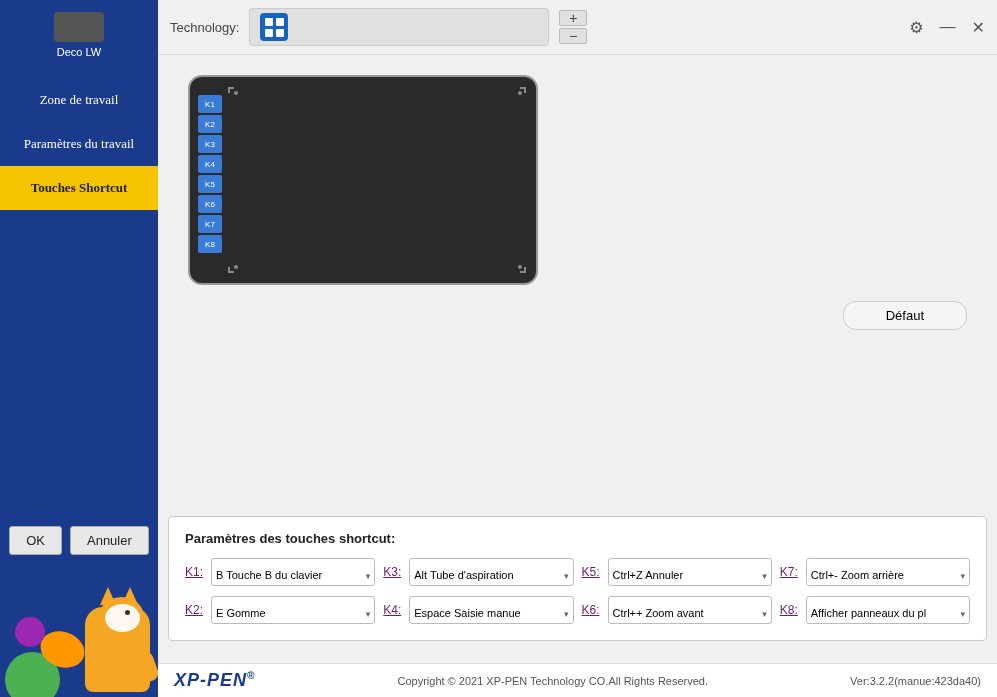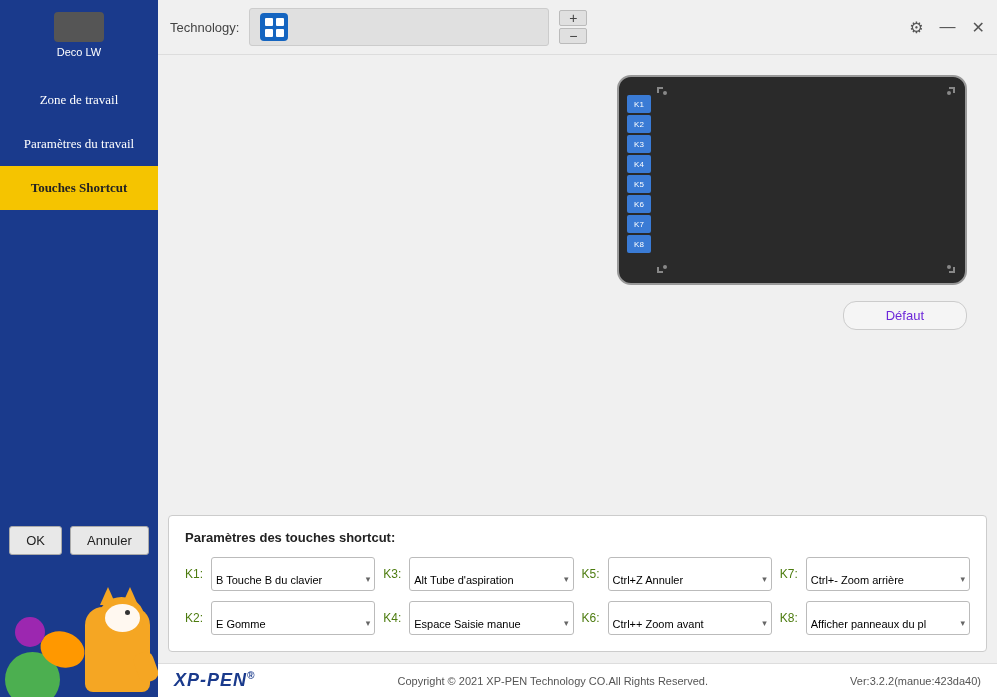--- a/index.html
+++ b/index.html
@@ -193,21 +193,21 @@
       cursor: pointer;
       font-size: 16px;
       color: #555;
     }
 
     
     .content-area {
       flex: 1;
       display: flex;
       flex-direction: column;
-      align-items: flex-end;
+      align-items: flex-start;
       padding: 20px 30px 10px;
     }
     .tablet-preview {
       width: 350px;
       height: 210px;
       background: #2a2a2a;
       border-radius: 14px;
       border: 2px solid #999;
       position: relative;
       display: flex;
@@ -253,26 +253,26 @@
       justify-content: flex-end;
       margin-top: 16px;
     }
     .default-btn {
       padding: 6px 42px;
       border: 1px solid #ccc;
       border-radius: 13px;
       background: #f5f5f5;
       cursor: pointer;
       font-size: 13px;
-      color: #6d28d9;
+      color: #000000;
     }
 
     
     .params-panel {
-      margin: 0 10px 11px;
+      margin: 0 10px 22px;
       border: 1px solid #ccc;
       background: white;
       border-radius: 4px;
       padding: 14px 16px 16px;
     }
     .params-title {
       font-weight: bold;
       margin-bottom: 12px;
       font-size: 13px;
       color: #222;
@@ -282,34 +282,35 @@
       grid-template-columns: 1fr 1fr 1fr 1fr;
       gap: 10px 8px;
     }
     .param-row {
       display: flex;
       align-items: center;
       gap: 4px;
     }
     .param-label {
       font-size: 12px;
-      color: #4d7c0f;
+      color: #701a75;
       min-width: 22px;
       font-weight: 500;
+      text-decoration: underline;
     }
     .param-select {
       flex: 1;
       border: 1px solid #bbb;
       border-radius: 3px;
       background: white;
       font-size: 11px;
-      padding: 16px 4px;
+      padding: 4px 4px;
       cursor: pointer;
       display: flex;
-      align-items: flex-start;
+      align-items: flex-end;
       justify-content: space-between;
       height: 28px;
       white-space: nowrap;
       overflow: hidden;
     }
     .param-select-text {
       overflow: hidden;
       text-overflow: ellipsis;
       white-space: nowrap;
       flex: 1;

